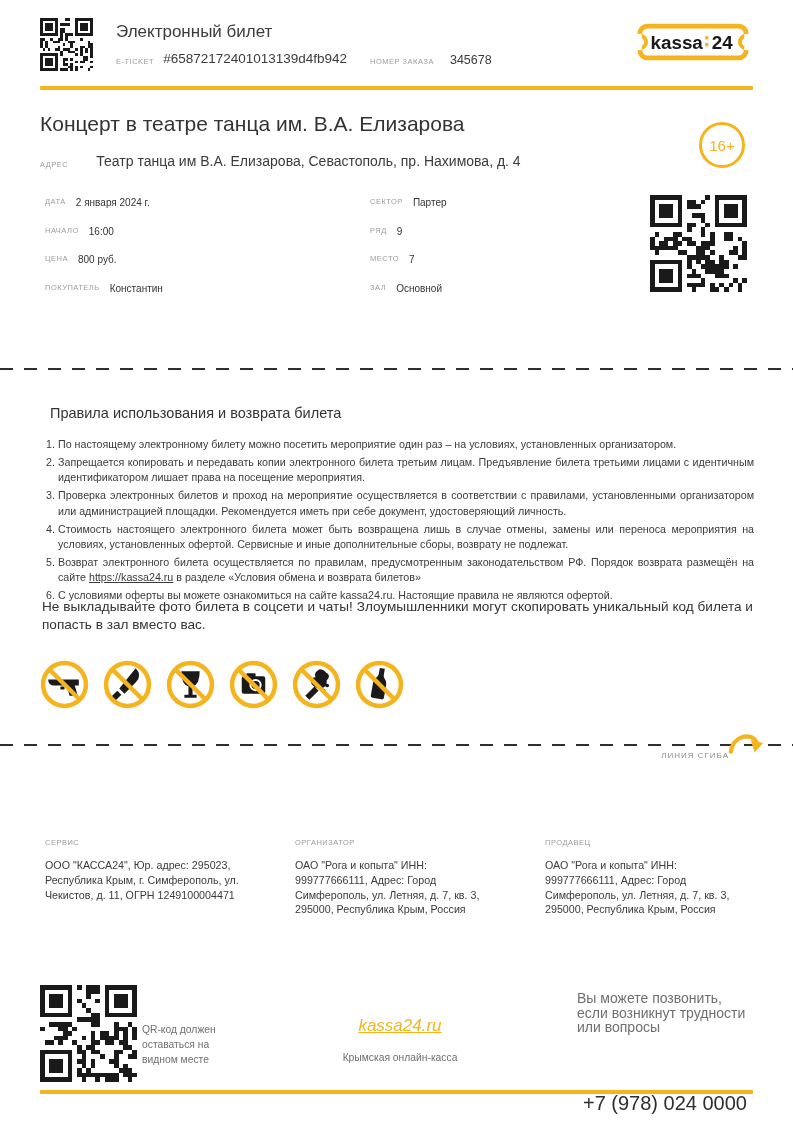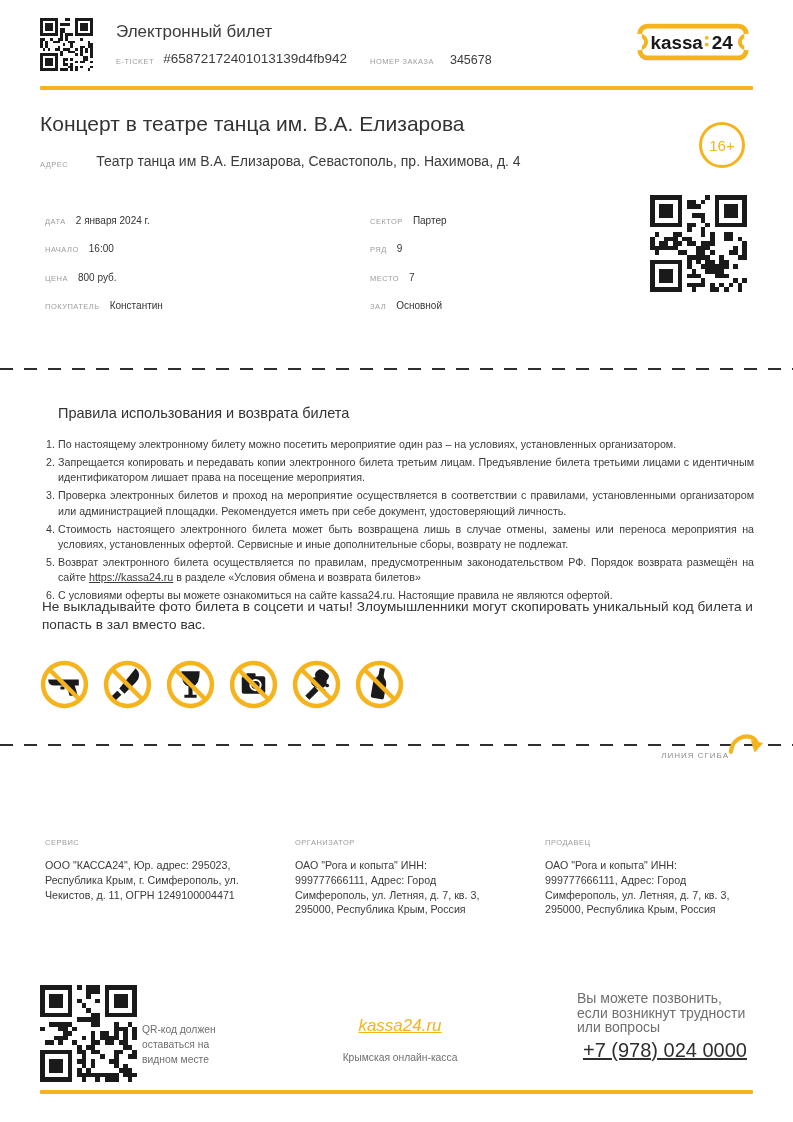--- a/index.html
+++ b/index.html
@@ -22,31 +22,31 @@
   
   .ev-title{left:40px;top:112px;font-size:21px;color:#333332;}
   .age{left:699px;top:122px;width:40px;height:40px;border:3px solid #F5B41E;border-radius:50%;
        color:#F5B41E;font-size:15px;display:flex;align-items:center;justify-content:center;}
   .addr{left:40px;top:153px;display:flex;align-items:flex-end;gap:28px;}
   .addr .val{font-size:14px;}
 
   .dcol{display:flex;flex-direction:column;}
   .dcol-left{left:45px;top:197px;}
   .dcol-right{left:370px;top:197px;}
-  .drow{height:28.5px;display:flex;align-items:flex-end;gap:10px;}
+  .drow{height:28.5px;display:flex;align-items:flex-start;gap:10px;}
   .drow .val{font-size:10px;color:#343433;}
   .ticket-qr{left:650px;top:195px;width:97px;height:97px;}
 
   .dash{left:0;width:793px;height:2px;
         background:repeating-linear-gradient(90deg,#2e2e2e 0 13px,transparent 13px 24px);}
   .dash1{top:368px;} .dash2{top:744px;}
 
   
   .rules{left:42px;top:405px;width:712px;}
-  .rules h2{margin:0 0 16px 16px;font-size:14.5px;font-weight:400;color:#333332;}
+  .rules h2{margin:0 0 16px 8px;font-size:14.5px;font-weight:400;color:#333332;}
   .rules ol{margin:0;padding-left:16px;}
   .rules li{font-size:10.7px;line-height:15.4px;text-align:justify;margin-bottom:2.5px;color:#3B3B3A;}
   .rule-link{color:#3B3B3A;text-decoration:underline;}
   .warning{left:42px;top:598px;width:716px;font-size:13.6px;line-height:18px;color:#333332;}
 
   
   .proh{left:40px;top:660px;display:flex;gap:14px;}
   .picon{width:49px;height:49px;display:block;}
 
   
@@ -58,21 +58,21 @@
   .fcol .lbl{display:block;margin-bottom:11px;}
   .fcol .txt{font-size:10.7px;line-height:14.8px;max-width:200px;color:#3B3B3A;}
 
   
   .bottom-qr{left:40px;top:985px;width:97px;height:97px;}
   .qr-note{left:142px;top:1022px;width:92px;font-size:10.3px;line-height:15px;color:#6F6F6E;}
   .site{left:308px;top:1016px;width:184px;text-align:center;}
   .site a{color:#F5B41E;font-size:17px;text-decoration:underline;font-style:italic;}
   .site .sub{margin-top:16px;font-size:10.3px;color:#6F6F6E;}
   .phone-note{right:46px;top:991px;width:170px;text-align:left;font-size:14px;line-height:14.5px;color:#6F6F6E;margin-left:8px;}
-  .phone{right:46px;top:1039px;font-size:20px;color:#2E2E2D;text-align:left;text-decoration:underline;}
+  .phone{right:46px;top:1092px;font-size:20px;color:#2E2E2D;text-align:left;}
   .qrbox svg{display:block;}
 </style>
 </head>
 <body>
 
 <div class="page">
 
   <div class="abs hdr-qr qrbox">
       <svg viewBox="0 0 100 100" width="100%" height="100%" shape-rendering="crispEdges" fill="#1a1a1a">
         <rect x="0" y="0" width="4.761904761904762" height="4.761904761904762"></rect>

